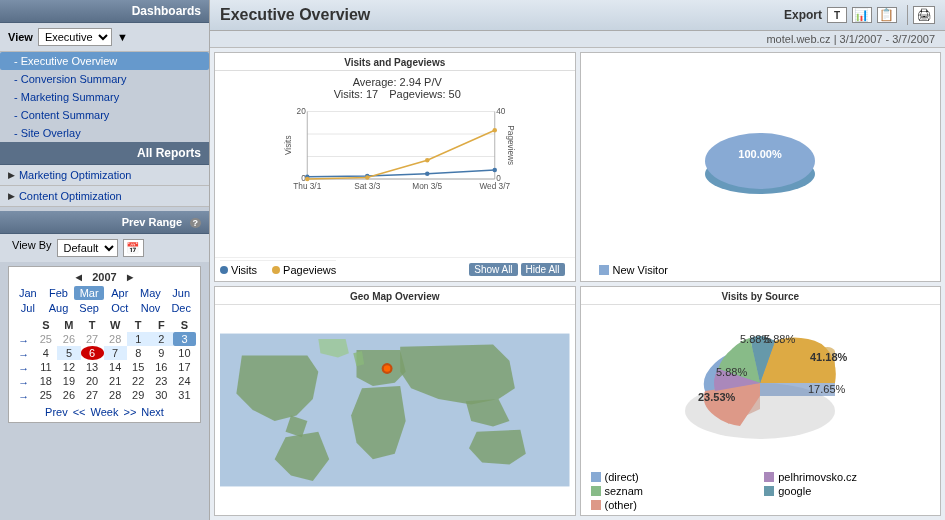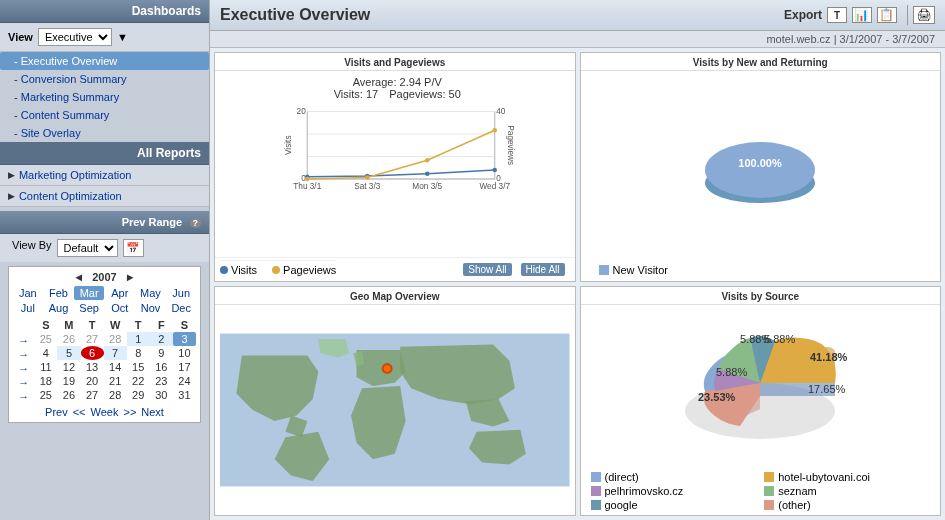--- a/index.html
+++ b/index.html
@@ -280,21 +280,21 @@
     .legend-dot {
       width: 8px;
       height: 8px;
       border-radius: 50%;
       display: inline-block;
       margin-right: 3px;
     }
 
     .show-hide {
       display: flex;
-      gap: 9px;
+      gap: 3px;
       justify-content: flex-end;
       padding: 2px 5px;
       align-items: center;
     }
 
     .sh-btn {
       background: #6688aa;
       color: white;
       border: none;
       padding: 1px 5px;
@@ -567,21 +567,20 @@
           <span><span class="legend-dot" style="background:#ddaa44;"></span><span>Pageviews</span></span>
         </div>
         <div class="show-hide">
           <button class="sh-btn">Show All</button>
           <button class="sh-btn">Hide All</button>
         </div>
       </div>
     </div>
 
     <div class="chart-panel">
-      <div class="chart-title">Visits by New and Returning</div>
       <div class="pie-area">
         <svg viewBox="0 0 160 100" style="width:160px;height:100px;">
 
           <ellipse cx="80" cy="68" rx="55" ry="20" fill="#6699bb"></ellipse>
 
           <ellipse cx="80" cy="55" rx="55" ry="28" fill="#88aad4"></ellipse>
 
           <text x="80" y="52" text-anchor="middle" font-size="12" fill="white" font-weight="bold">100.00%</text>
         </svg>
       </div>
@@ -660,24 +659,20 @@
           <text x="80" y="22" font-size="7" fill="#333">5.88%</text>
           <text x="56" y="55" font-size="7" fill="#333">5.88%</text>
         </svg>
       </div>
       <div class="source-legend">
         <div class="legend-item">
           <span class="legend-square" style="background:#88aad4;"></span>
           <span>(direct)</span>
         </div>
         <div class="legend-item">
-          <span class="legend-square" style="background:#ddaa44;"></span>
-          <span>hotel-ubytovani.coi</span>
-        </div>
-        <div class="legend-item">
           <span class="legend-square" style="background:#aa88bb;"></span>
           <span>pelhrimovsko.cz</span>
         </div>
         <div class="legend-item">
           <span class="legend-square" style="background:#88bb88;"></span>
           <span>seznam</span>
         </div>
         <div class="legend-item">
           <span class="legend-square" style="background:#6699aa;"></span>
           <span>google</span>

